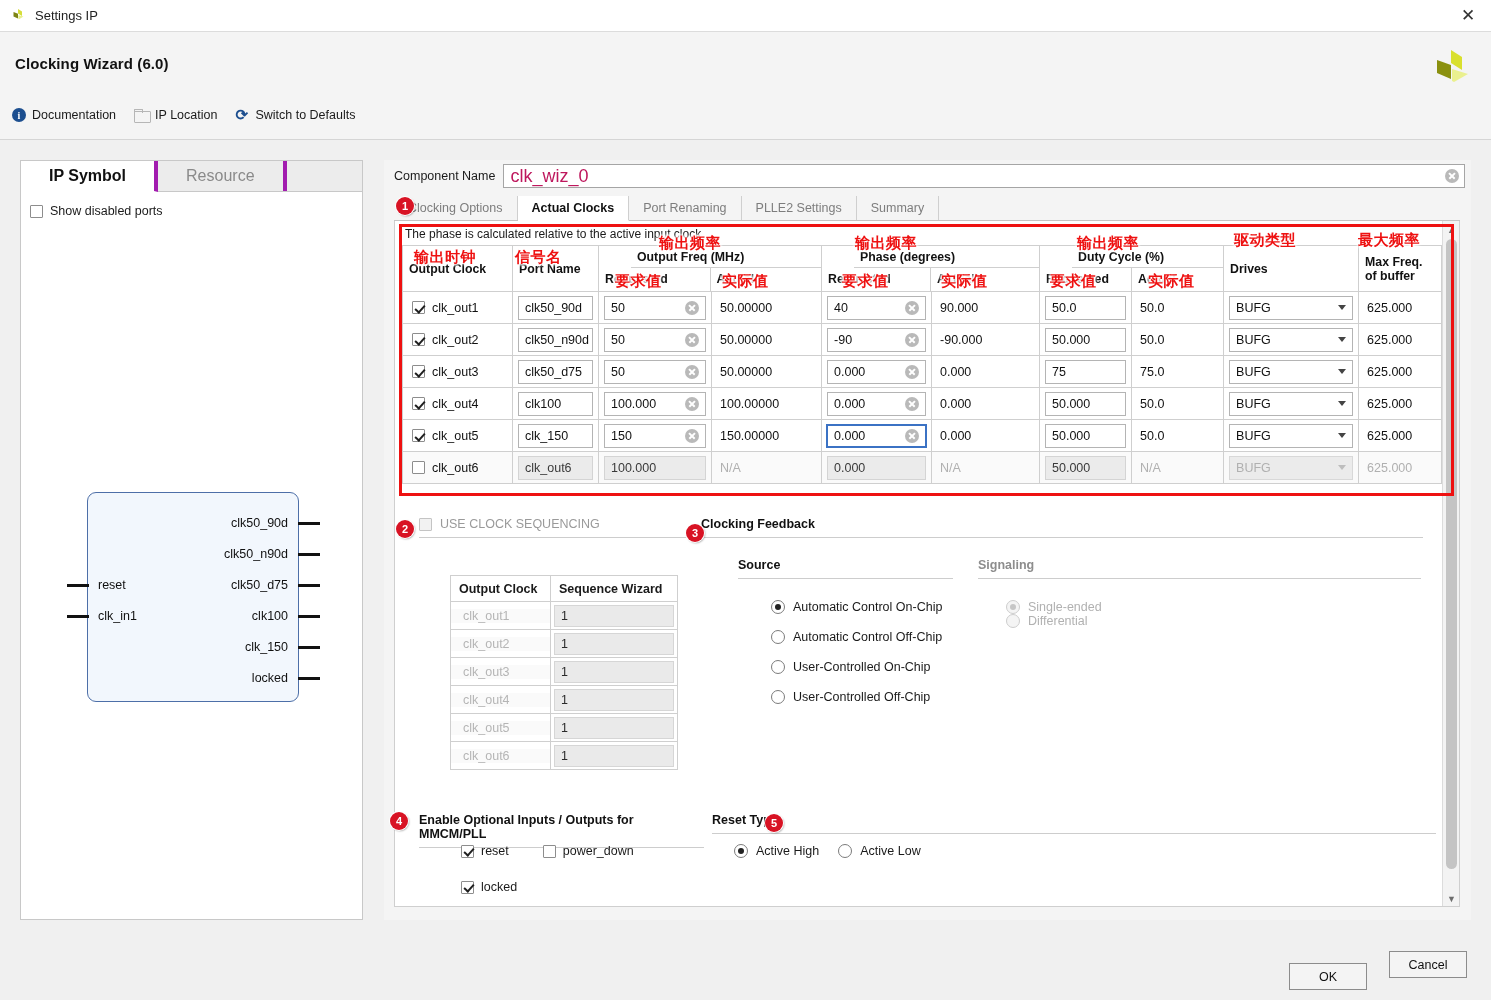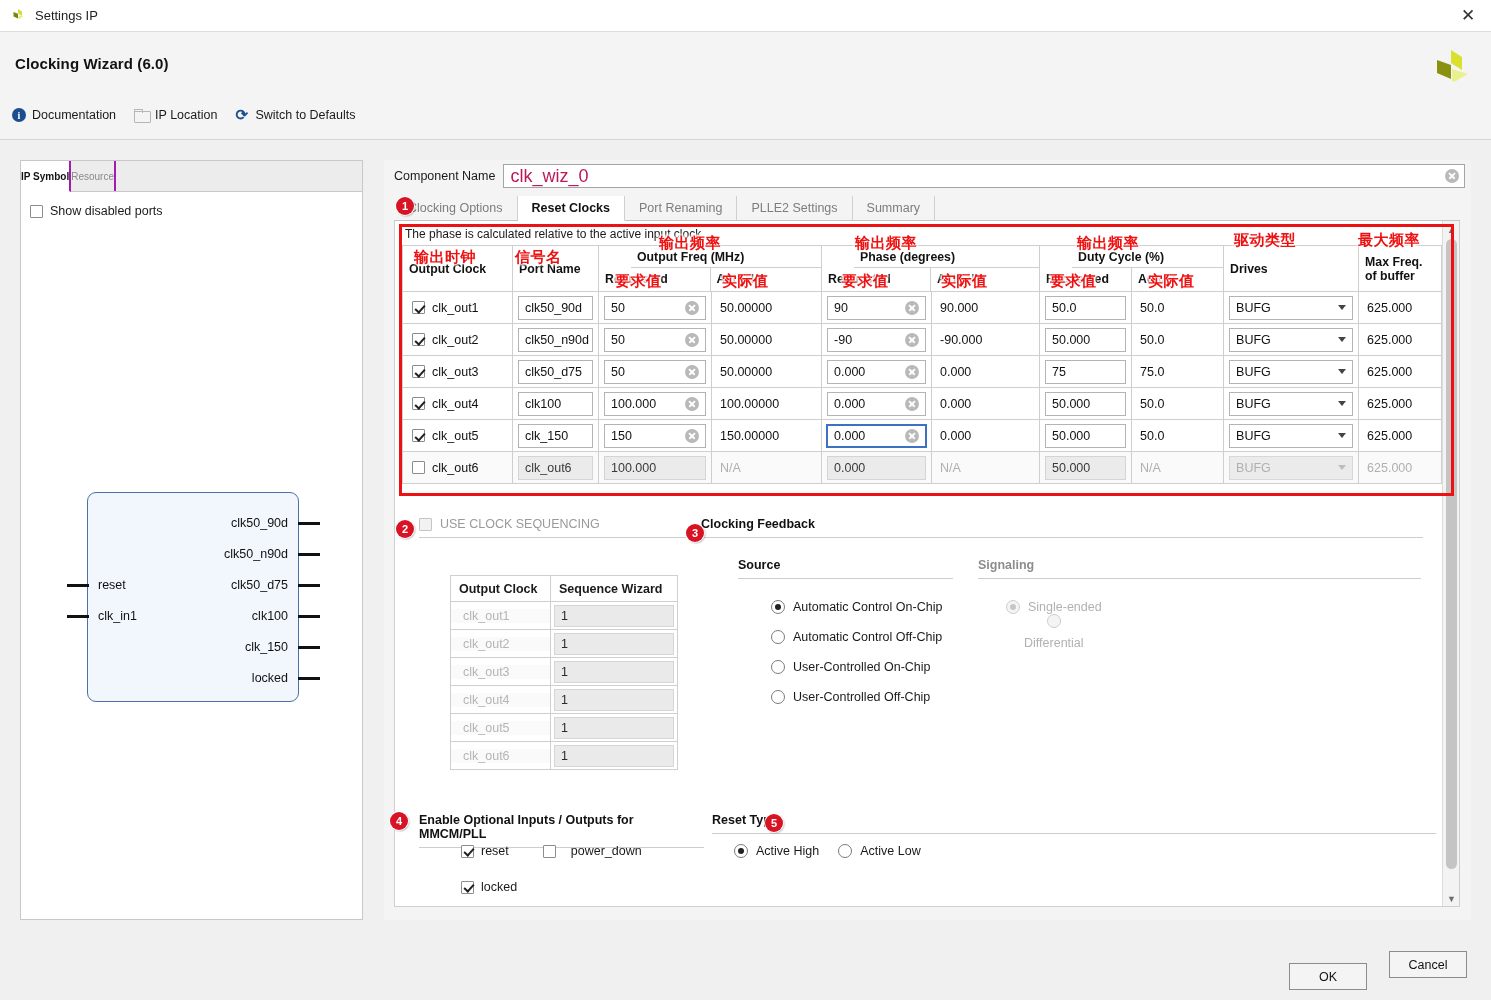--- a/index.html
+++ b/index.html
@@ -54,22 +54,22 @@
   
   #leftpanel{
     position:absolute; left:20px; top:160px; width:343px; height:760px;
     background:#ffffff; border:1px solid #c8c8c8;
   }
   #ltabs{
     height:31px; background:#ececec; border-bottom:1px solid #c8c8c8;
     display:flex; align-items:stretch;
   }
   .ltab{
-    padding:0 0; display:flex;align-items:center; font-size:10px;
-    color:#8a8a8a; cursor:pointer; border-right:2px solid #a21caf;
+    padding:0 28px; display:flex;align-items:center; font-size:16px;
+    color:#8a8a8a; cursor:pointer; border-right:4px solid #a21caf;
   }
   .ltab.active{ background:#ffffff; color:#111; font-weight:bold; border-bottom:1px solid #ffffff; margin-bottom:-1px;}
   #lbody{ position:relative; height:727px; background:#fff; }
   #showdis{ position:absolute; left:9px; top:12px; display:flex; align-items:center; gap:7px; cursor:pointer; }
 
   .cbx{
     width:13px;height:13px;border:1px solid #8d8d8d;background:#fff;border-radius:1px;
     display:inline-block;position:relative;flex:0 0 auto;
   }
   .cbx.checked:after{
@@ -298,21 +298,21 @@
   <div id="compRow">
     <span id="compLabel">Component Name</span>
     <span id="compInput">
       <span class="val">clk_wiz_0</span>
       <span class="clearbtn right"></span>
     </span>
   </div>
 
   <div id="tabs">
     <div class="tab">Clocking Options</div>
-    <div class="tab active">Reset Clocks</div>
+    <div class="tab active">Actual Clocks</div>
     <div class="tab">Port Renaming</div>
     <div class="tab">PLLE2 Settings</div>
     <div class="tab">Summary</div>
   </div>
 
   <div id="panel">
 
     <div id="tblWrap">
       <div id="note">The phase is calculated relative to the active input clock.</div>
 
@@ -378,21 +378,21 @@
                 <div class="efield">
                   <span>50</span>
                   <span class="clearbtn"></span>
                 </div>
               </td>
               <td>
                 <div class="plain">50.00000</div>
               </td>
               <td>
                 <div class="efield">
-                  <span>90</span>
+                  <span>40</span>
                   <span class="clearbtn"></span>
                 </div>
               </td>
               <td>
                 <div class="plain">90.000</div>
               </td>
               <td>
                 <div class="efield">
                   <span>50.0</span>
                 </div>
@@ -762,38 +762,38 @@
             <div class="radrow" style="margin-bottom: 16px;">
               <span class="rad "></span>
               <span>User-Controlled Off-Chip</span>
             </div>
           </div>
         <div id="sigOpts" style="position:absolute;left:305px;top:83px;">
             <div class="radrow dim" style="">
               <span class="rad on dis"></span>
               <span>Single-ended</span>
             </div>
-            <div class="radrow dim" style="margin-bottom: 16px; flex-direction: column;">
+            <div class="radrow dim" style="margin-bottom: 16px;">
               <span class="rad  dis"></span>
               <span>Differential</span>
             </div>
           </div>
       </div>
     </div>
 
     <div style="position:absolute;left:7px;top:592px;width:1035px;">
       <div style="position:absolute;left:17px;top:0;width:285px;">
         <div class="seclabel">Enable Optional Inputs / Outputs for MMCM/PLL</div>
         <div class="secline" style="margin-top:6px;width:285px;"></div>
         <div style="position:absolute;left:42px;top:31px;display:flex;gap:34px;">
           <div style="display:flex;align-items:center;gap:7px;">
             <span class="cbx checked"></span>
             <span>reset</span>
           </div>
-          <div style="display:flex;align-items:center;gap:15px;">
+          <div style="display:flex;align-items:center;gap:7px;">
             <span class="cbx"></span>
             <span>power_down</span>
           </div>
         </div>
         <div style="position:absolute;left:42px;top:67px;display:flex;align-items:center;gap:7px;">
           <span class="cbx checked"></span>
           <span>locked</span>
         </div>
       </div>
 

